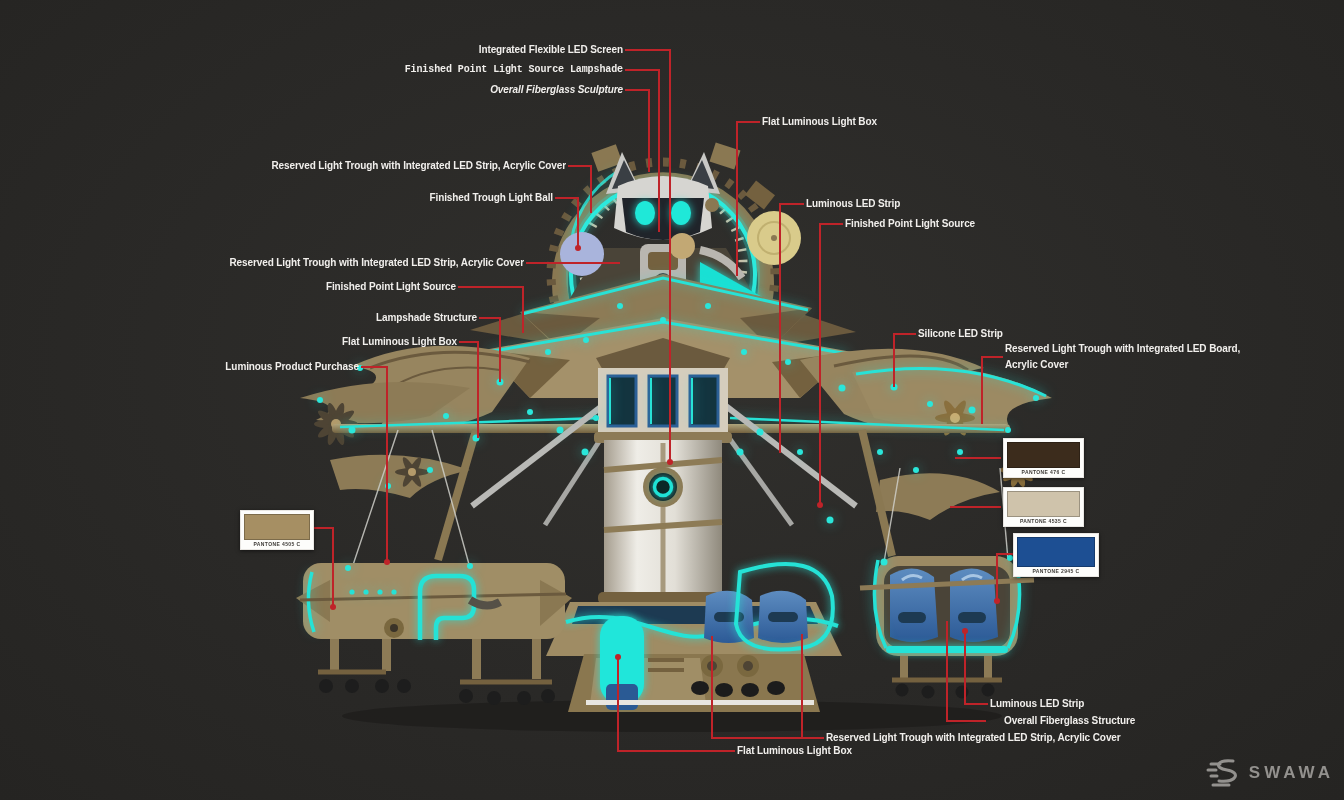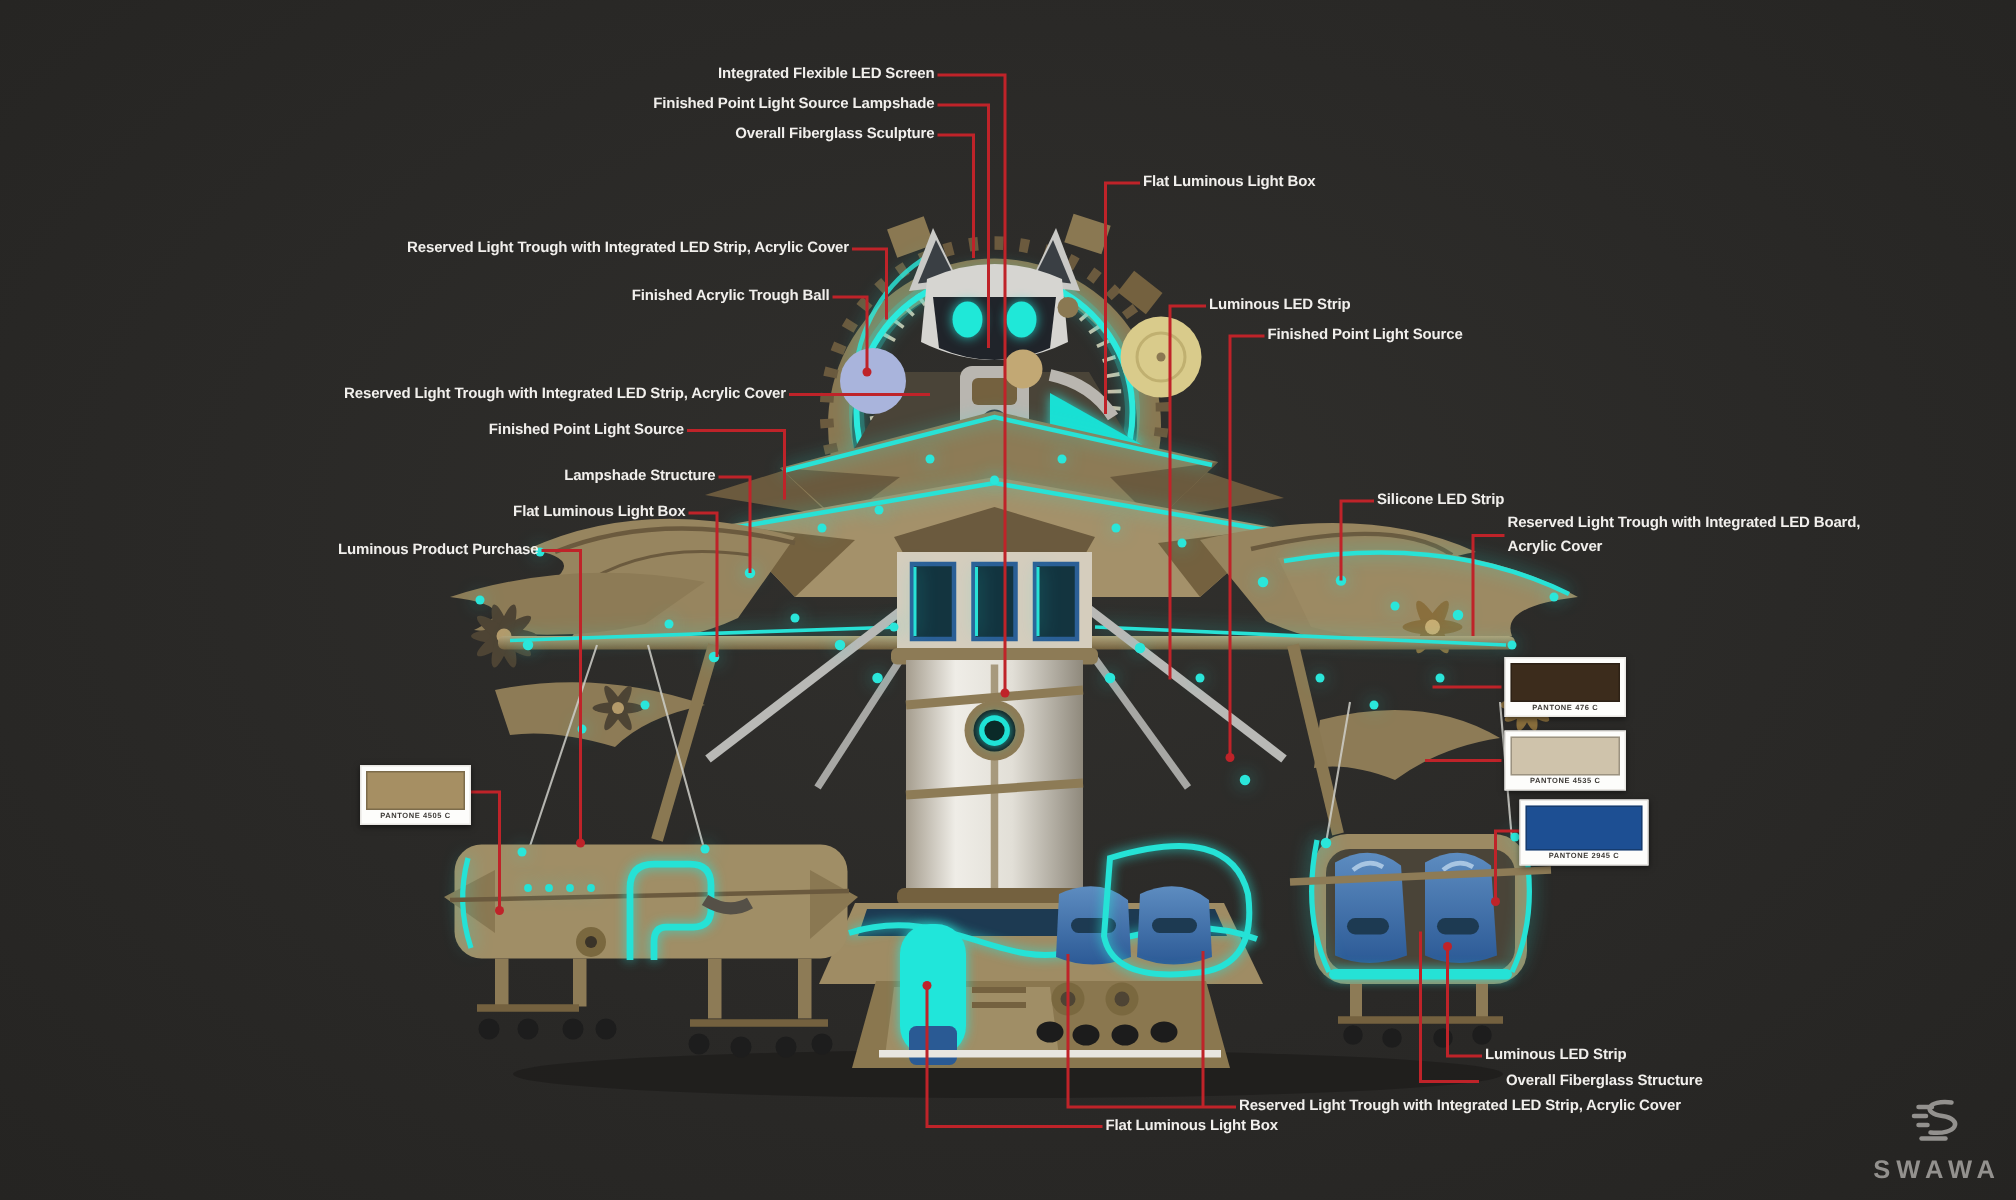--- a/index.html
+++ b/index.html
@@ -12,21 +12,21 @@
        color:#f1efec;white-space:nowrap;line-height:16px;}
   .lbl.ra{text-align:right;}
   .lbl.wrap{white-space:normal;line-height:15.5px;}
   .swatch{position:absolute;background:#fdfdfb;border:1px solid #e8e6e2;
           box-shadow:0 1px 4px rgba(0,0,0,.55);padding:3px 3px 1px 3px;}
   .swatch .chip{width:100%;height:26px;border:1px solid rgba(0,0,0,.25);box-sizing:border-box;}
   .swatch .cap{font-size:5px;letter-spacing:.4px;color:#3d3a36;text-align:center;
                line-height:8px;height:8px;overflow:hidden;font-weight:700;}
   .neon{filter:drop-shadow(0 0 4px rgba(40,226,214,.85));}
   .neon2{filter:drop-shadow(0 0 6px rgba(40,226,214,.6));}
-  #logo{position:absolute;right:10px;bottom:10px;display:flex;align-items:center;gap:6px;flex-direction:column;}
+  #logo{position:absolute;right:10px;bottom:10px;display:flex;align-items:center;gap:6px;}
   #logo .brand{font-size:17px;font-weight:700;letter-spacing:4px;color:#93918e;}
 </style>
 </head>
 <body>
 
 <div id="stage">
 
   <svg class="layer" width="1344" height="800" viewBox="0 0 1344 800">
     <defs>
       <linearGradient id="cyl" x1="0" y1="0" x2="1" y2="0">
@@ -342,24 +342,24 @@
       <circle class="leader-dot" cx="387" cy="562" r="3" fill="#bf2329"></circle>
       <circle class="leader-dot" cx="333" cy="607" r="3" fill="#bf2329"></circle>
       <circle class="leader-dot" cx="820" cy="505" r="3" fill="#bf2329"></circle>
       <circle class="leader-dot" cx="997" cy="601" r="3" fill="#bf2329"></circle>
       <circle class="leader-dot" cx="618" cy="657" r="3" fill="#bf2329"></circle>
       <circle class="leader-dot" cx="965" cy="631" r="3" fill="#bf2329"></circle>
     </g>
   </svg>
 
   <div class="lbl ra" style="right: 721px; top: 42px; color: rgb(241, 239, 236);">Integrated Flexible LED Screen</div>
-  <div class="lbl ra" style="right: 721px; top: 62px; color: rgb(241, 239, 236);">Finished Point Light Source Lampshade</div>
-  <div class="lbl ra" style="right: 721px; top: 82px; color: rgb(241, 239, 236);">Overall Fiberglass Sculpture</div>
+  <div class="lbl ra" style="right: 721px; top: 62px; color: rgb(241, 239, 236); font-family: Liberation Mono, monospace;">Finished Point Light Source Lampshade</div>
+  <div class="lbl ra" style="right: 721px; top: 82px; color: rgb(241, 239, 236); font-style: italic;">Overall Fiberglass Sculpture</div>
   <div class="lbl ra" style="right: 778px; top: 158px; color: rgb(241, 239, 236);">Reserved Light Trough with Integrated LED Strip, Acrylic Cover</div>
-  <div class="lbl ra" style="right: 791px; top: 190px; color: rgb(241, 239, 236);">Finished Acrylic Trough Ball</div>
+  <div class="lbl ra" style="right: 791px; top: 190px; color: rgb(241, 239, 236);">Finished Trough Light Ball</div>
   <div class="lbl ra" style="right: 820px; top: 255px; color: rgb(241, 239, 236);">Reserved Light Trough with Integrated LED Strip, Acrylic Cover</div>
   <div class="lbl ra" style="right: 888px; top: 279px; color: rgb(241, 239, 236);">Finished Point Light Source</div>
   <div class="lbl ra" style="right: 867px; top: 310px; color: rgb(241, 239, 236);">Lampshade Structure</div>
   <div class="lbl ra" style="right: 887px; top: 334px; color: rgb(241, 239, 236);">Flat Luminous Light Box</div>
   <div class="lbl ra" style="right: 985px; top: 359px; color: rgb(241, 239, 236);">Luminous Product Purchase</div>
   <div class="lbl" style="left: 762px; top: 114px; color: rgb(241, 239, 236);">Flat Luminous Light Box</div>
   <div class="lbl" style="left: 806px; top: 196px; color: rgb(241, 239, 236);">Luminous LED Strip</div>
   <div class="lbl" style="left: 845px; top: 216px; color: rgb(241, 239, 236);">Finished Point Light Source</div>
   <div class="lbl" style="left: 918px; top: 326px; color: rgb(241, 239, 236); text-align: right;">Silicone LED Strip</div>
   <div class="lbl wrap" style="left: 1005px; top: 341px; width: 264px; color: rgb(241, 239, 236);">Reserved Light Trough with Integrated LED Board, Acrylic Cover</div>

